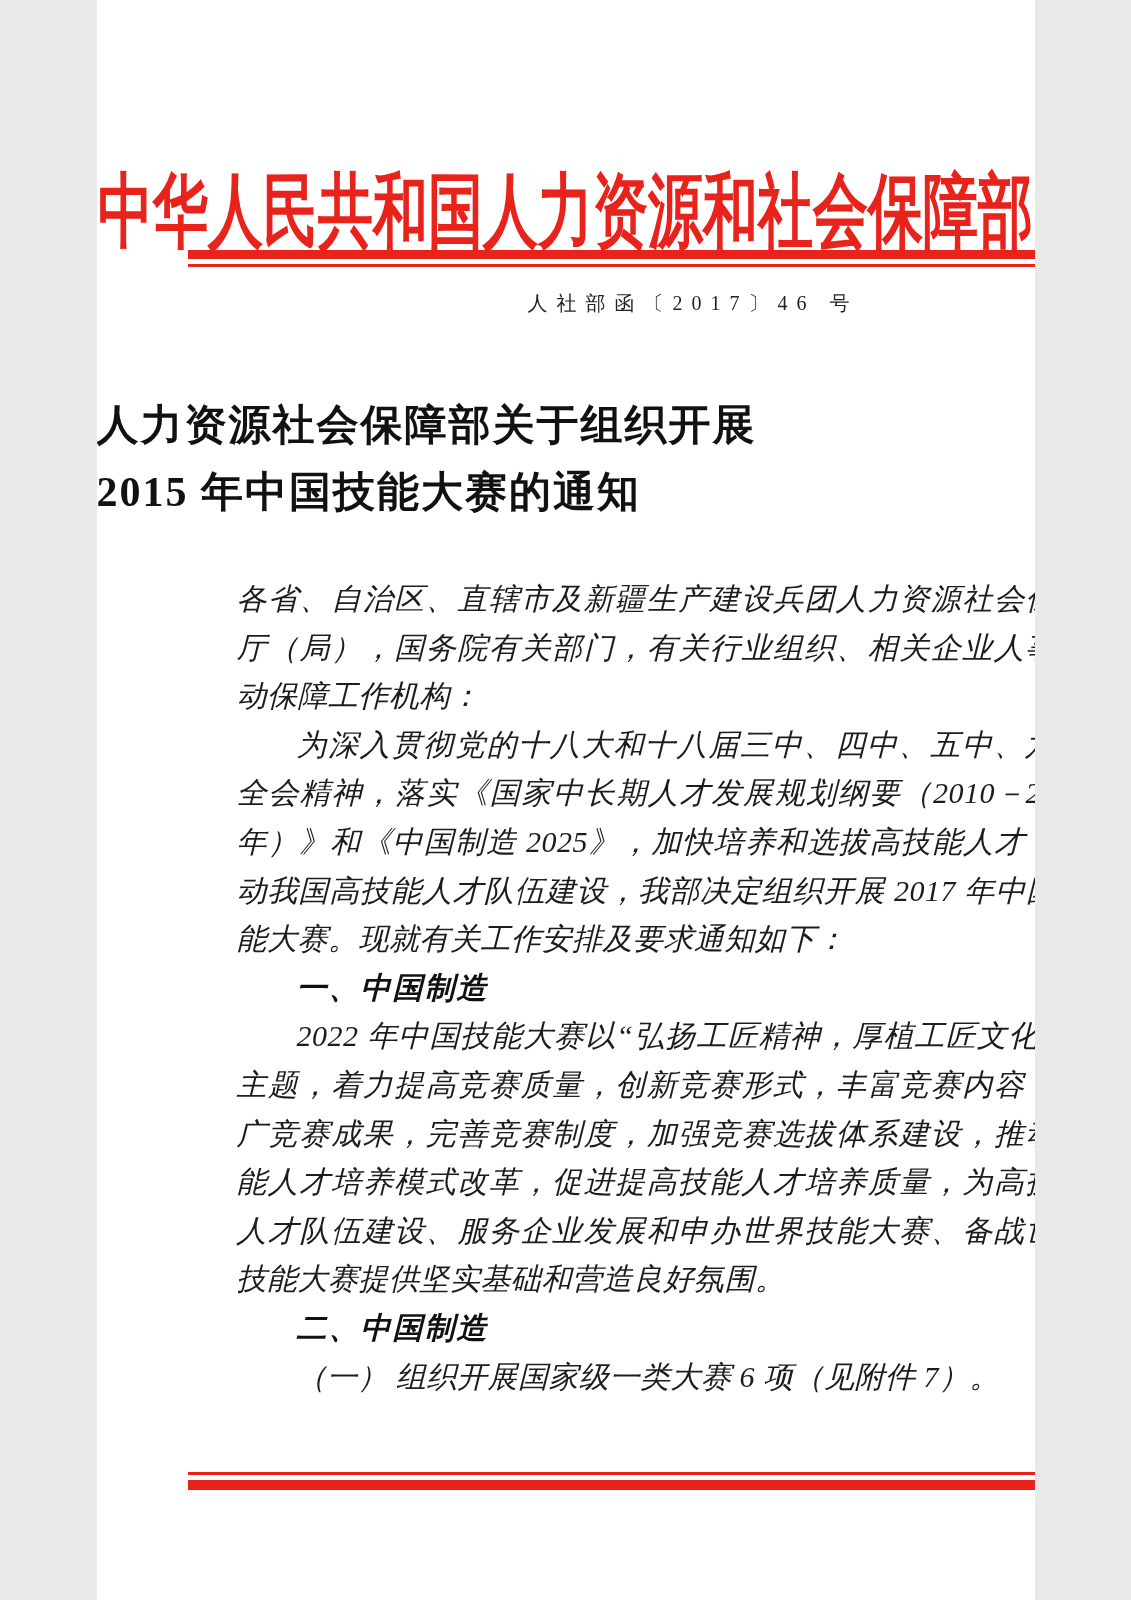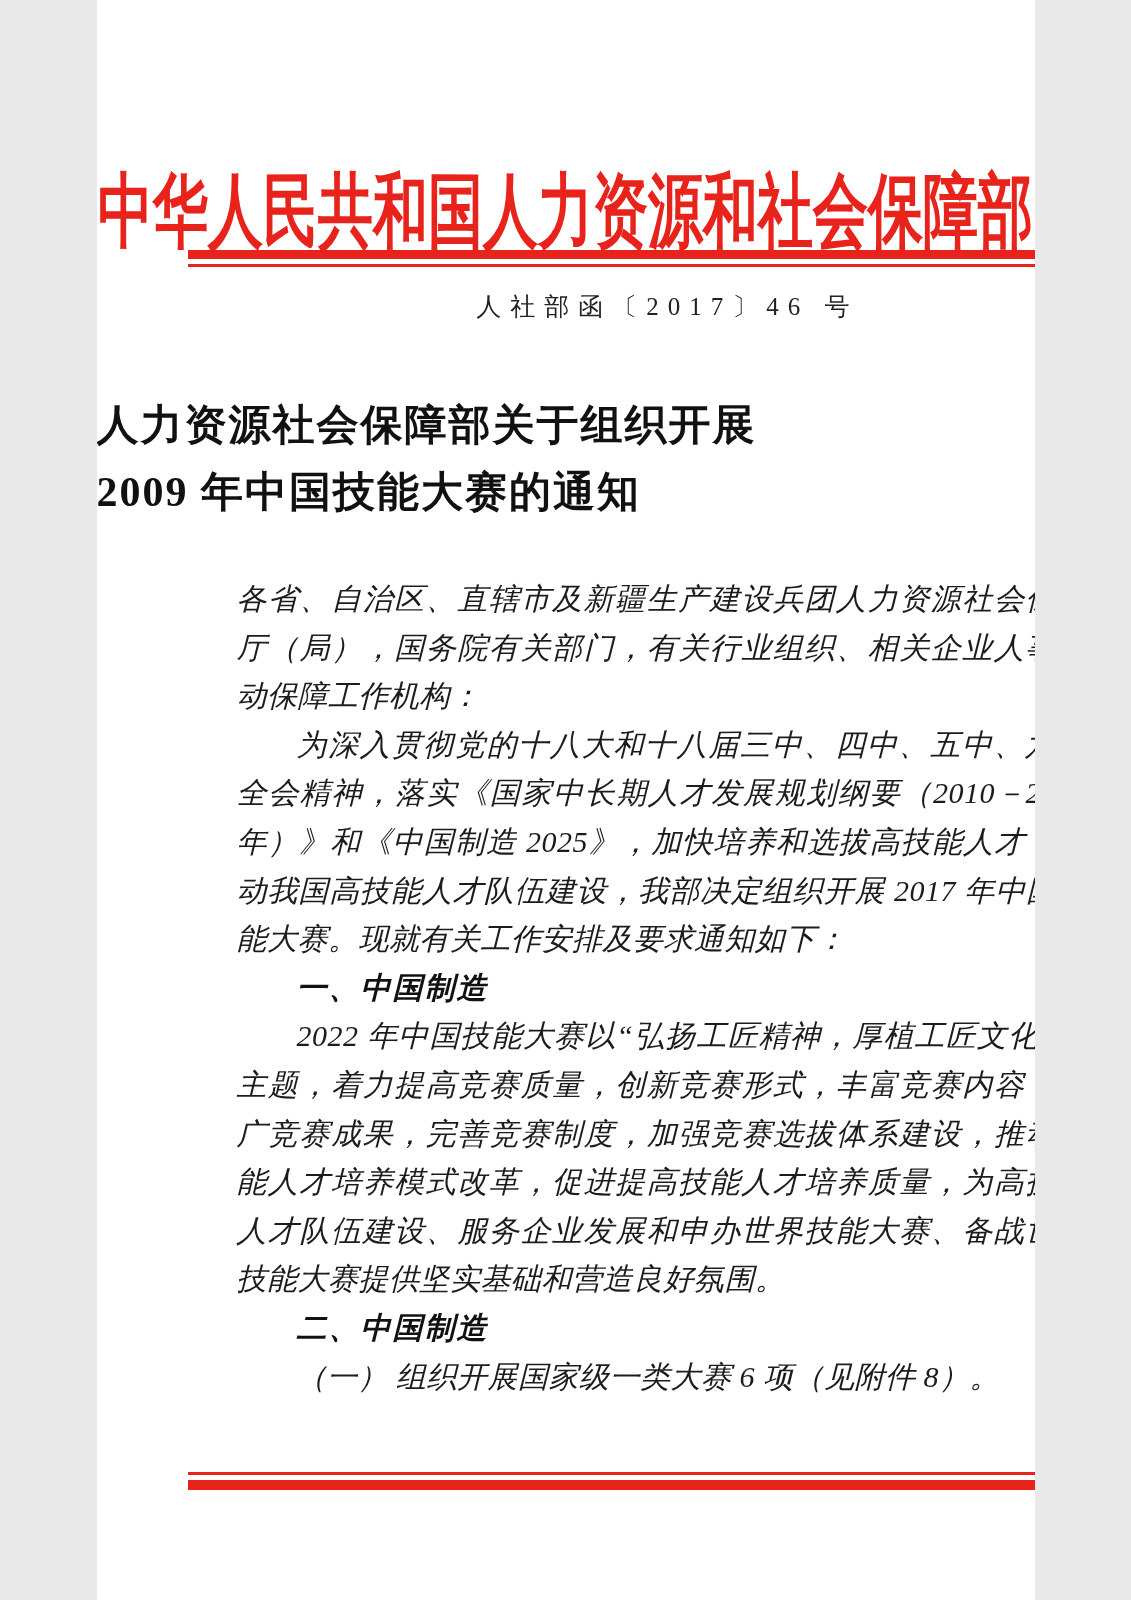--- a/index.html
+++ b/index.html
@@ -34,21 +34,21 @@
   .rule { position: absolute; left: 91px; width: 948px; background: #e8231c; }
   .rule-top-thick { top: 250px; height: 9px; }
   .rule-top-thin { top: 264px; height: 3px; }
   .rule-bottom-thin { top: 1472px; height: 3px; }
   .rule-bottom-thick { top: 1480px; height: 10px; }
   
   .doc-number {
     position: absolute;
     top: 290px;
     right: 176px;
-    font-size: 25px;
+    font-size: 20px;
     letter-spacing: 9px;
     color: #222;
     white-space: nowrap;
   }
   
   .title-block {
     position: absolute;
     top: 392px;
     left: 0;
     right: 0;
@@ -87,28 +87,28 @@
 
   <div class="masthead">中华人民共和国人力资源和社会保障部</div>
 
   <div class="rule rule-top-thick"></div>
   <div class="rule rule-top-thin"></div>
 
   <div class="doc-number">人社部函〔2017〕46 号</div>
 
   <div class="title-block">
     <div>人力资源社会保障部关于组织开展</div>
-    <div>2009 年中国技能大赛的通知</div>
+    <div>2015 年中国技能大赛的通知</div>
   </div>
 
   <div class="body-block">
     <p class="para-address">各省、自治区、直辖市及新疆生产建设兵团人力资源社会保障厅（局），国务院有关部门，有关行业组织、相关企业人事劳动保障工作机构：</p>
     <p class="para-indent">为深入贯彻党的十八大和十八届三中、四中、五中、六中全会精神，落实《国家中长期人才发展规划纲要（2010－2020 年）》和《中国制造 2025》，加快培养和选拔高技能人才，推动我国高技能人才队伍建设，我部决定组织开展 2017 年中国技能大赛。现就有关工作安排及要求通知如下：</p>
     <p class="para-heading">一、中国制造</p>
     <p class="para-indent">2022 年中国技能大赛以“弘扬工匠精神，厚植工匠文化”为主题，着力提高竞赛质量，创新竞赛形式，丰富竞赛内容，推广竞赛成果，完善竞赛制度，加强竞赛选拔体系建设，推动技能人才培养模式改革，促进提高技能人才培养质量，为高技能人才队伍建设、服务企业发展和申办世界技能大赛、备战世界技能大赛提供坚实基础和营造良好氛围。</p>
     <p class="para-heading">二、中国制造</p>
-    <p class="para-indent">（一） 组织开展国家级一类大赛 6 项（见附件 8）。</p>
+    <p class="para-indent">（一） 组织开展国家级一类大赛 6 项（见附件 7）。</p>
   </div>
 
   <div class="rule rule-bottom-thin"></div>
   <div class="rule rule-bottom-thick"></div>
 
 </div>
 
 </body></html>

